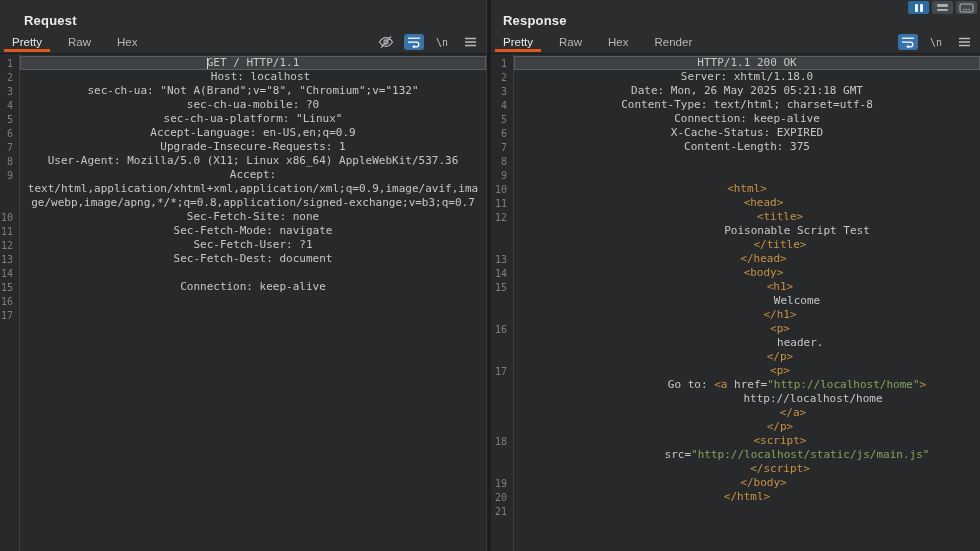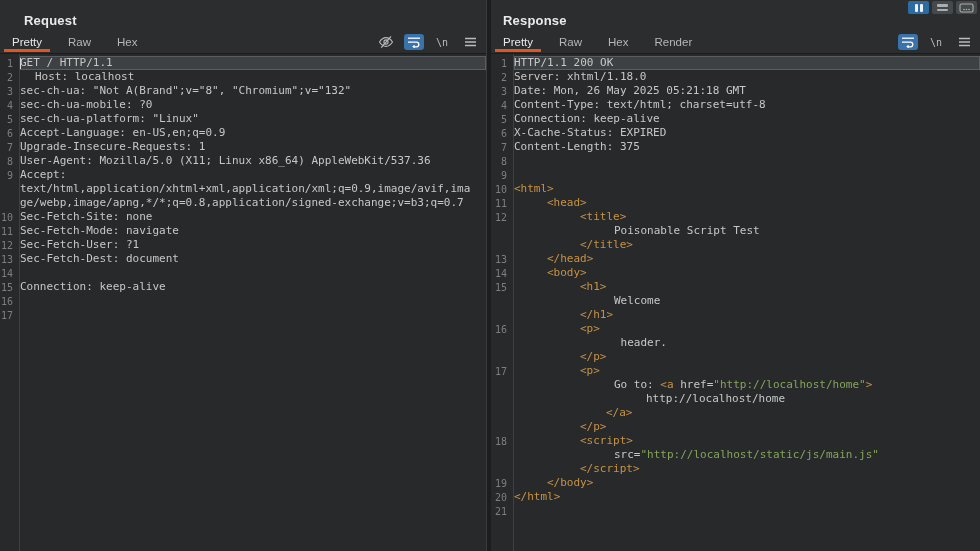--- a/index.html
+++ b/index.html
@@ -44,21 +44,21 @@
   
   .editor { position:absolute; top:54px; left:0; right:0; bottom:0; background:#28292a;
             font-family:"DejaVu Sans Mono", monospace; font-size:11px; overflow:hidden; padding-top:2px; }
   .gutline { position:absolute; top:0; bottom:0; width:1px; background:#3e4142; }
   .panel.request  .gutline { left:19px; }
   .panel.response .gutline { left:22px; }
   .row { display:flex; height:14px; line-height:14px; }
   .ln { flex:none; text-align:right; color:#7c7f7f; font-size:10px; line-height:15px; }
   .panel.request  .ln { width:17px; padding-right:4px; }
   .panel.response .ln { width:20px; padding-right:4px; }
-  .txt { flex:1; overflow:hidden; display:flex; align-items:center; }
+  .txt { flex:1; overflow:hidden; display:flex; align-items:center;justify-content:center; }
   .panel.request  .txt { margin-left:3px; }
   .panel.response .txt { margin-left:3px; }
   .row.hl .txt { background:#3d4144; box-shadow:inset 0 0 0 1px #5a5e60; }
   .sg { white-space:pre; }
   .sg.p { color:#c6c8c7; }
   .sg.t { color:#c79245; }
   .sg.s { color:#84a35c; }
   .sg.u { color:#c6c8c7; border-bottom:1px dotted #9a9d9d; }
   .caret { display:inline-block; width:1px; height:11px; background:#d8dada; margin-right:-1px; }
 </style>

